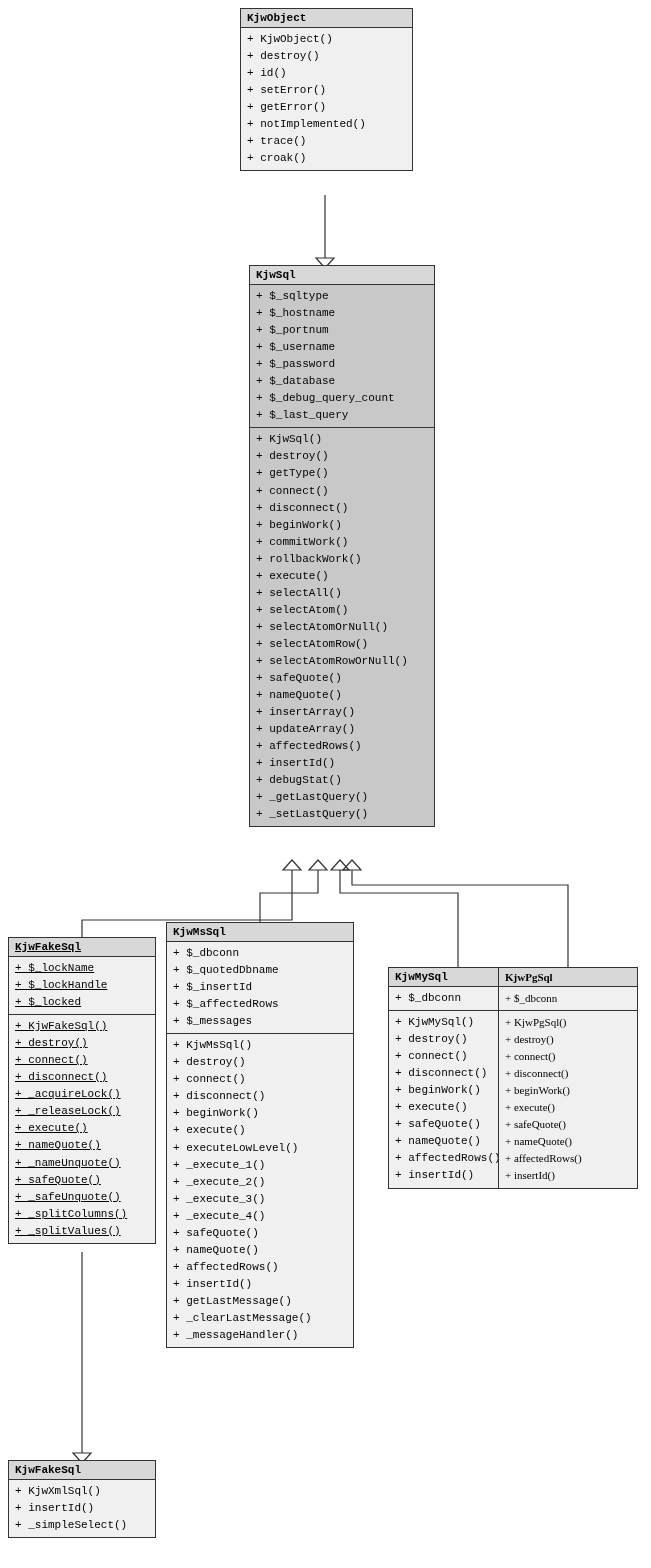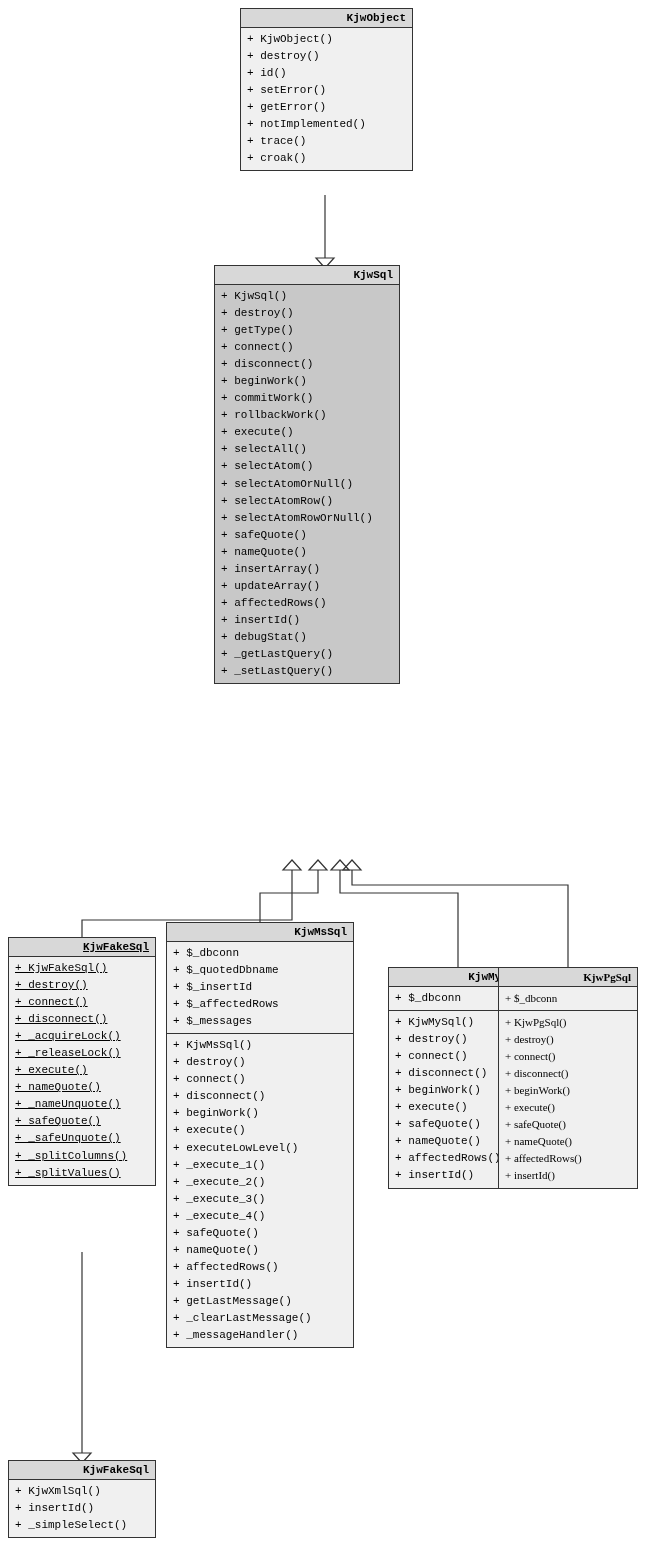--- a/index.html
+++ b/index.html
@@ -18,21 +18,21 @@
       height: 1568px;
     }
     .uml-box {
       position: absolute;
       background: #f0f0f0;
       border: 1px solid #333;
     }
     .uml-box-header {
       background: #d8d8d8;
       border-bottom: 1px solid #333;
-      text-align: right;
+      text-align: left;
       padding: 3px 6px;
       font-weight: bold;
     }
     .uml-section {
       border-bottom: 1px solid #333;
       padding: 3px 6px;
       line-height: 1.55;
     }
     .uml-section:last-child {
       border-bottom: none;
@@ -89,22 +89,32 @@
       <div>+ destroy()</div>
       <div>+ id()</div>
       <div>+ setError()</div>
       <div>+ getError()</div>
       <div>+ notImplemented()</div>
       <div>+ trace()</div>
       <div>+ croak()</div>
     </div>
   </div>
 
-  <div class="uml-box" style="left:214px; top:265px; width:186px; background:#c8c8c8;">
+  <div class="uml-box" style="left:249px; top:265px; width:186px; background:#c8c8c8;">
     <div class="uml-box-header">KjwSql</div>
+    <div class="uml-section">
+      <div>+ $_sqltype</div>
+      <div>+ $_hostname</div>
+      <div>+ $_portnum</div>
+      <div>+ $_username</div>
+      <div>+ $_password</div>
+      <div>+ $_database</div>
+      <div>+ $_debug_query_count</div>
+      <div>+ $_last_query</div>
+    </div>
     <div class="uml-section">
       <div>+ KjwSql()</div>
       <div>+ destroy()</div>
       <div>+ getType()</div>
       <div>+ connect()</div>
       <div>+ disconnect()</div>
       <div>+ beginWork()</div>
       <div>+ commitWork()</div>
       <div>+ rollbackWork()</div>
       <div>+ execute()</div>
@@ -152,20 +162,25 @@
       <div>+ insertId()</div>
       <div>+ getLastMessage()</div>
       <div>+ _clearLastMessage()</div>
       <div>+ _messageHandler()</div>
     </div>
   </div>
 
   <div class="uml-box" style="left:8px; top:937px; width:148px;text-decoration:underline;">
     <div class="uml-box-header">KjwFakeSql</div>
     <div class="uml-section">
+      <div>+ $_lockName</div>
+      <div>+ $_lockHandle</div>
+      <div>+ $_locked</div>
+    </div>
+    <div class="uml-section">
       <div>+ KjwFakeSql()</div>
       <div>+ destroy()</div>
       <div>+ connect()</div>
       <div>+ disconnect()</div>
       <div>+ _acquireLock()</div>
       <div>+ _releaseLock()</div>
       <div>+ execute()</div>
       <div>+ nameQuote()</div>
       <div>+ _nameUnquote()</div>
       <div>+ safeQuote()</div>

